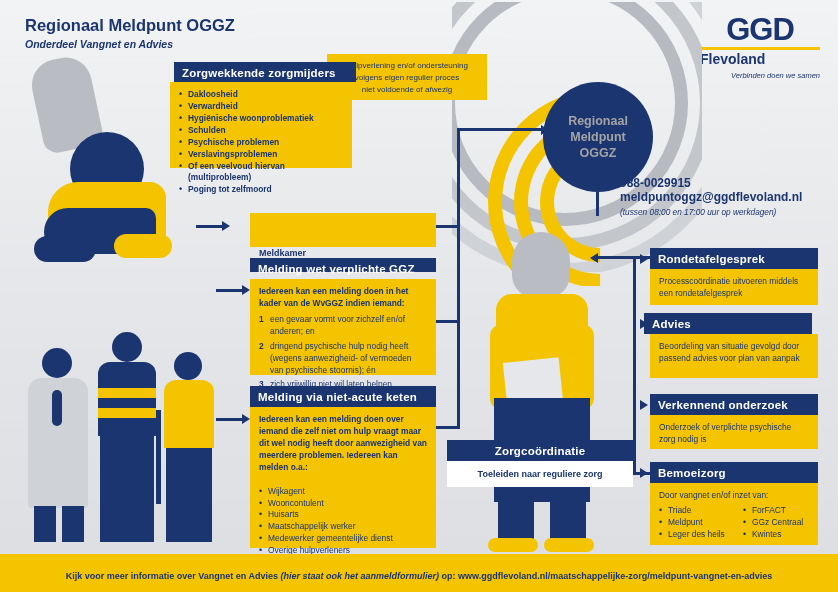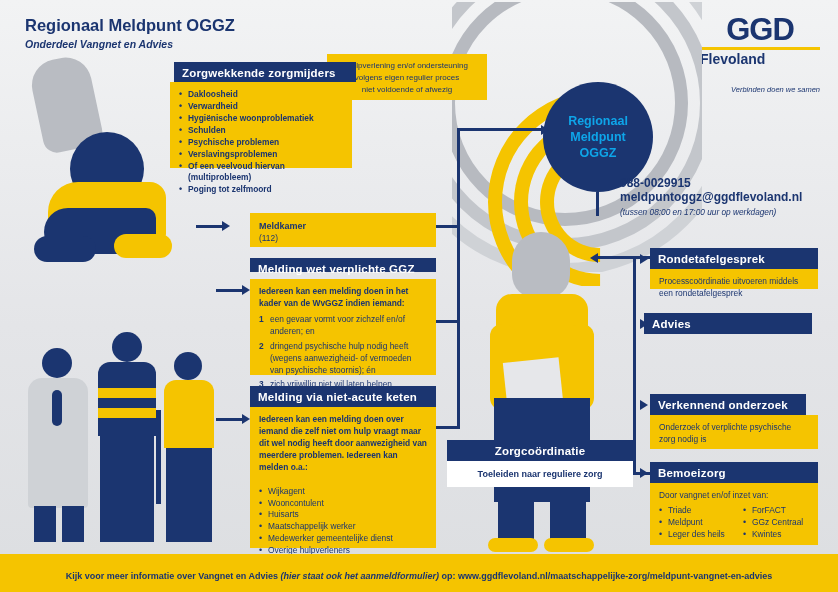--- a/index.html
+++ b/index.html
@@ -63,31 +63,31 @@
     position:absolute;left:25px;top:38px;
     font-size:10.5px;font-style:italic;font-weight:bold;color:#1b3570;
   }
   
   #logo{position:absolute;right:18px;top:14px;width:120px;height:66px;text-align:center;}
   #logo .ggd{
     font-size:31px;font-weight:bold;color:#1b3570;letter-spacing:-1px;line-height:1;
   }
   #logo .rule{height:2.5px;background:#f5c400;margin:2px 0 2px 0;}
   #logo .flev{font-size:14px;font-weight:bold;color:#1b3570;text-align:left;line-height:1.1;}
-  #logo .slogan{font-size:7.5px;font-style:italic;color:#1b3570;text-align:right;margin-top:18px;}
+  #logo .slogan{font-size:7.5px;font-style:italic;color:#1b3570;text-align:right;margin-top:4px;}
 
   
   #rings{position:absolute;left:452px;top:2px;width:250px;height:270px;overflow:hidden;}
   #rings .ring{
     position:absolute;border-radius:50%;border-style:solid;
   }
   
   #center-circle{
     position:absolute;left:543px;top:82px;width:110px;height:110px;border-radius:50%;
-    background:#1b3570;color:#0ea5e9;display:flex;align-items:center;justify-content:center;
+    background:#1b3570;color:#a3a3a3;display:flex;align-items:center;justify-content:center;
     text-align:center;font-size:12.5px;font-weight:bold;line-height:1.3;
   }
   
   #contact{position:absolute;left:620px;top:176px;width:210px;color:#1b3570;}
   #contact .l1{font-size:12px;font-weight:bold;}
   #contact .l2{font-size:12px;font-weight:bold;}
   #contact .l3{font-size:8.3px;font-style:italic;margin-top:3px;}
 
   
   .arrow{position:absolute;background:#1b3570;}
@@ -211,21 +211,21 @@
       <li>Hygiënische woonproblematiek</li>
       <li>Schulden</li>
       <li>Psychische problemen</li>
       <li>Verslavingsproblemen</li>
       <li>Of een veelvoud hiervan (multiprobleem)</li>
       <li>Poging tot zelfmoord</li>
     </ul>
   </div>
 
   <div class="yellow-box" style="left:250px;top:213px;width:186px;height:34px;">
-    <div class="bold" style="font-size:9px;">Meldkamer</div>
+    <div class="bold" style="font-size:9px;margin-top:27px;">Meldkamer</div>
     <div style="font-size:8.4px;">(112)</div>
   </div>
 
   <div class="navy-bar" style="left:250px;top:258px;width:186px;height:14px;">
     <span>Melding wet verplichte GGZ</span>
   </div>
   <div class="yellow-box" style="left:250px;top:279px;width:186px;height:96px;">
     <div class="bold" style="margin-bottom:4px;">Iedereen kan een melding doen in het kader van de WvGGZ indien iemand:</div>
     <ol class="num">
       <li>een gevaar vormt voor zichzelf en/of anderen; en</li>
@@ -273,29 +273,32 @@
     <span>Zorgcoördinatie</span>
   </div>
   <div class="white-box" style="left:447px;top:461px;width:186px;height:26px;text-align:center;font-weight:bold;font-size:9px;">
     <span>Toeleiden naar reguliere zorg</span>
   </div>
   <div class="arrow" style="left:633px;top:472px;width:22px;height:3px;"></div>
 
   <div class="navy-bar" style="left:650px;top:248px;width:168px;height:21px;">
     <span>Rondetafelgesprek</span>
   </div>
-  <div class="yellow-box" style="left:650px;top:269px;width:168px;height:20px;">
+  <div class="yellow-box" style="left:650px;top:269px;width:168px;height:36px;">
     <span>Processcoördinatie uitvoeren middels een rondetafelgesprek</span>
   </div>
 
   <div class="navy-bar" style="left:644px;top:313px;width:168px;height:21px;">
     <span>Advies</span>
   </div>
-
-  <div class="navy-bar" style="left:650px;top:394px;width:156px;height:21px;">
+  <div class="yellow-box" style="left:650px;top:334px;width:168px;height:44px;">
+    <span>Beoordeling van situatie gevolgd door passend advies voor plan van aanpak</span>
+  </div>
+
+  <div class="navy-bar" style="left:650px;top:394px;width:168px;height:21px;">
     <span>Verkennend onderzoek</span>
   </div>
   <div class="yellow-box" style="left:650px;top:415px;width:168px;height:34px;">
     <span>Onderzoek of verplichte psychische zorg nodig is</span>
   </div>
 
   <div class="navy-bar" style="left:650px;top:462px;width:168px;height:21px;">
     <span>Bemoeizorg</span>
   </div>
   <div class="yellow-box" style="left:650px;top:483px;width:168px;height:62px;">

